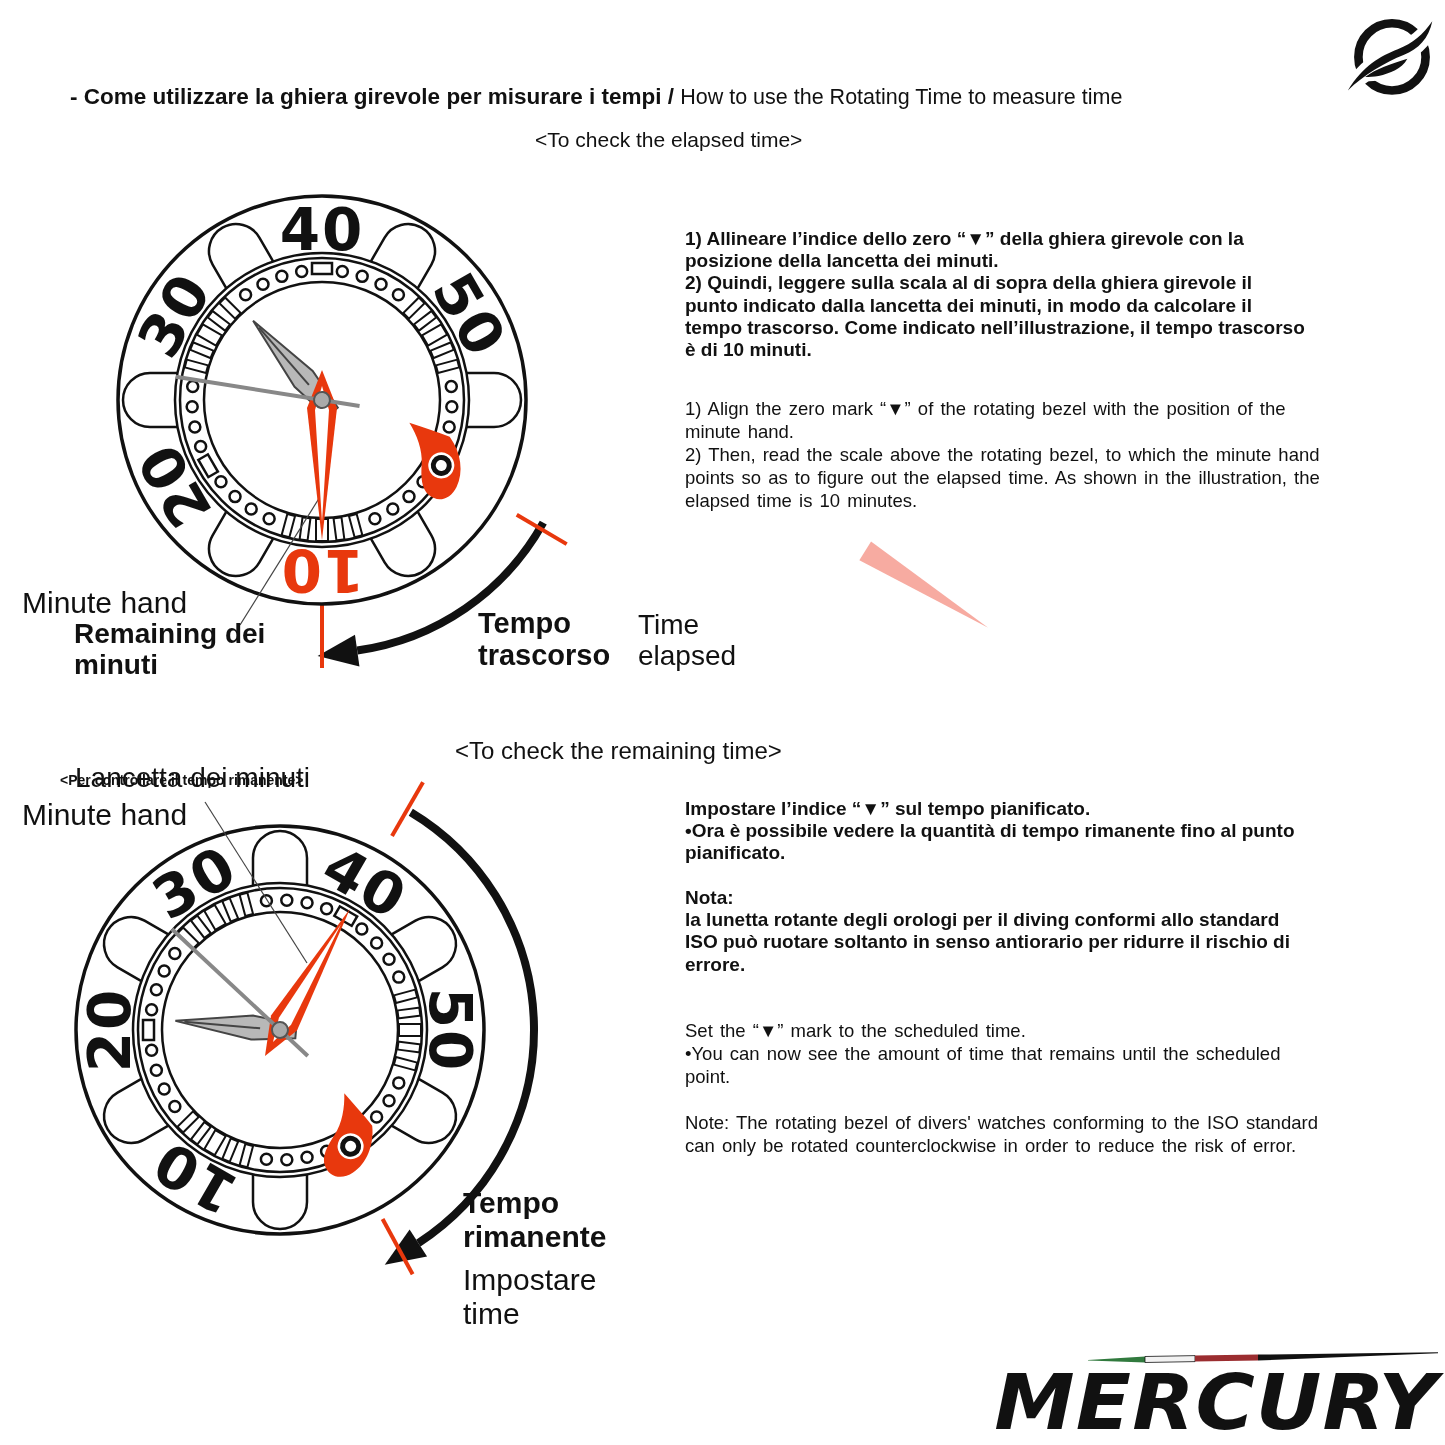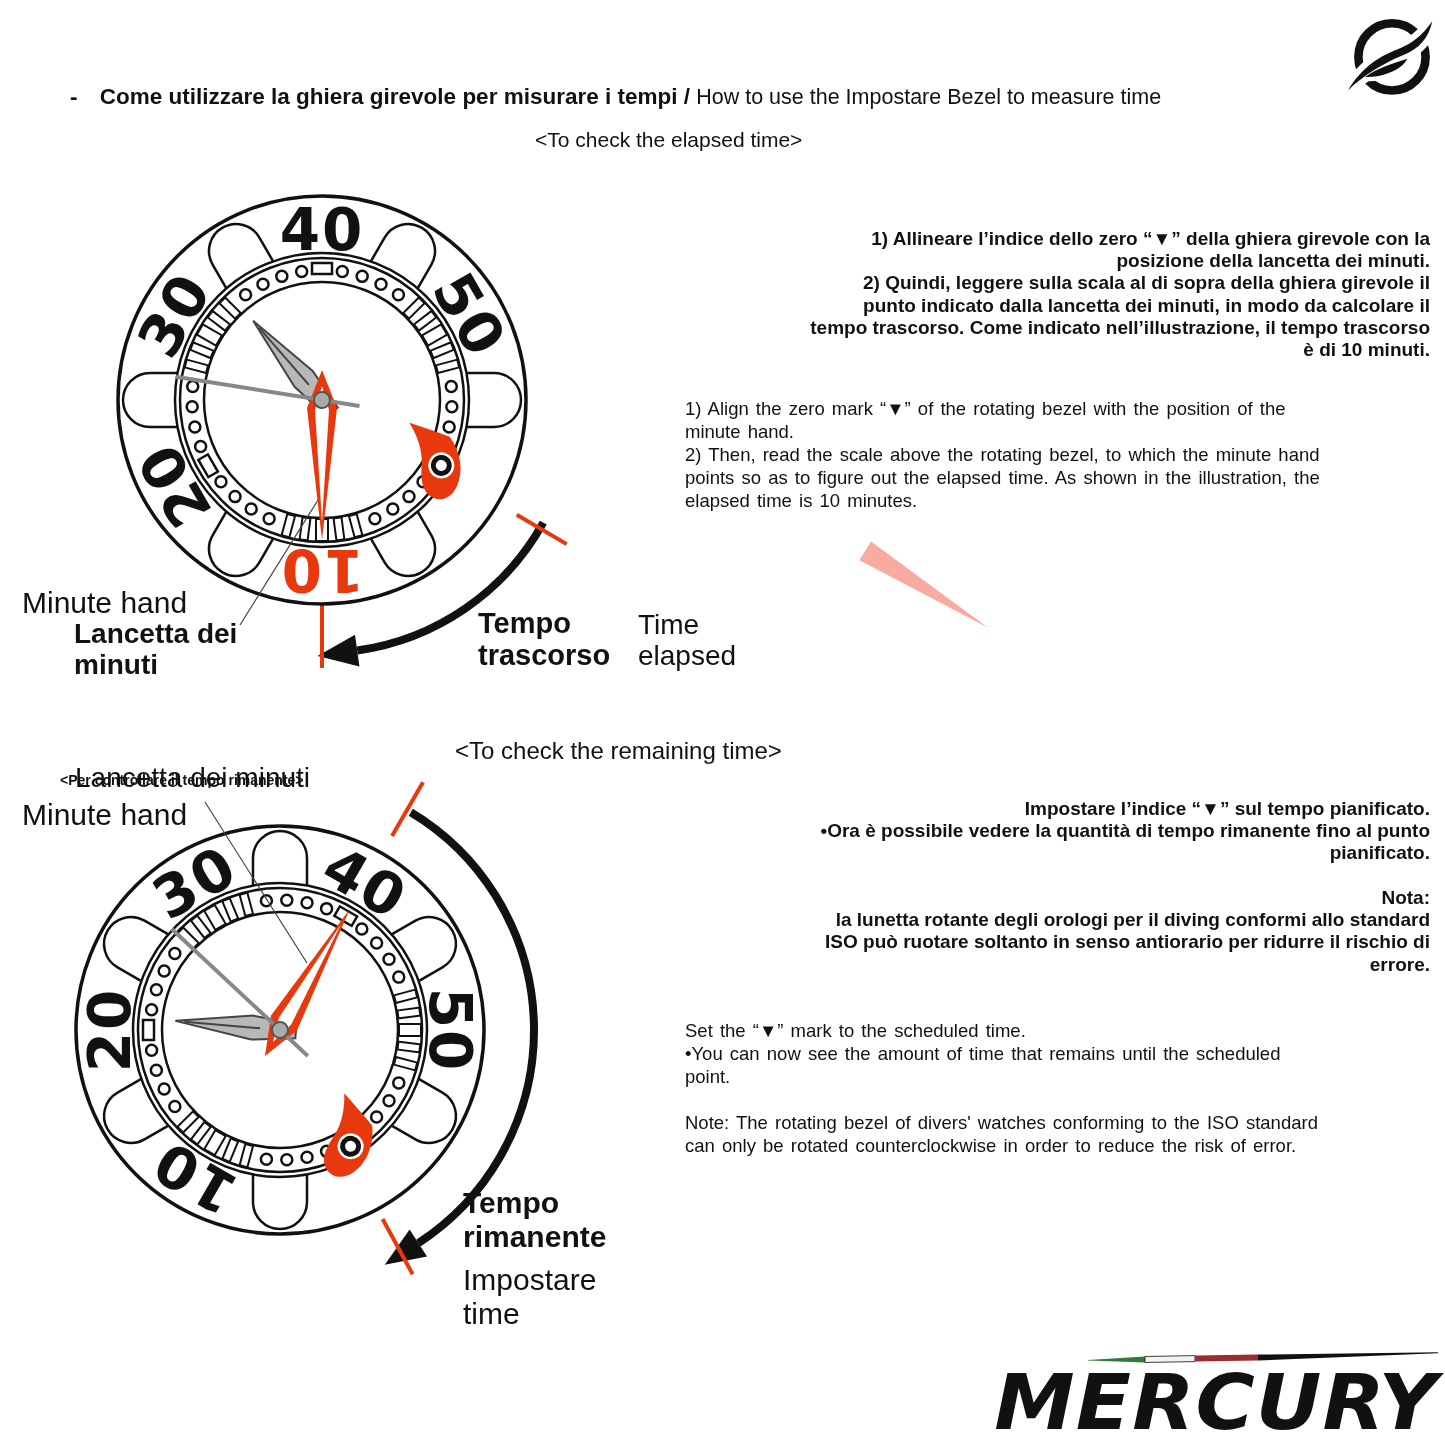--- a/index.html
+++ b/index.html
@@ -3,21 +3,21 @@
 <meta charset="utf-8">
 <style>
   html,body{margin:0;padding:0;background:#fff;}
   .page{position:relative;width:1445px;height:1445px;background:#fff;overflow:hidden;
         font-family:"Liberation Sans",sans-serif;color:#111;}
   .abs{position:absolute;}
   .pre{white-space:pre-line;}
   .b{font-weight:bold;}
   .hdr{font-size:22.5px;}
   .hdr .en{font-weight:normal;font-size:21.5px;}
-  .par-it{font-size:19px;line-height:1.17;font-weight:bold;width:745px;text-align:right;}
+  .par-it{font-size:19px;line-height:1.17;font-weight:bold;width:745px;}
   .par-en{font-size:18.5px;line-height:1.24;width:745px;word-spacing:2px;}
   .lbl{line-height:1.12;}
   svg{position:absolute;overflow:visible;}
   .wordmark{font-family:"DejaVu Sans",sans-serif;font-weight:bold;font-style:italic;
             font-size:77px;letter-spacing:1px;text-align:right;width:538px;
             transform:scaleX(1.05);transform-origin:right center;}
 </style>
 </head>
 <body>
 
@@ -26,22 +26,22 @@
   <svg style="left:1344px;top:6px" width="96" height="96" viewBox="0 0 100 100">
     <circle cx="50" cy="53" r="35" fill="none" stroke="#111" stroke-width="9"></circle>
     <path d="M4,88 C20,62 38,52 56,45 C72,39 82,30 92,16 C88,34 78,45 62,51 C44,58 20,72 4,88 Z" fill="#fff" stroke="#fff" stroke-width="13"></path>
     <path d="M22,74 C34,65 48,61 66,55 C60,66 48,70 36,73 C31,74 26,74 22,74 Z" fill="#fff" stroke="#fff" stroke-width="9"></path>
     <path d="M4,88 C20,62 38,52 56,45 C72,39 82,30 92,16 C88,34 78,45 62,51 C44,58 20,72 4,88 Z" fill="#111"></path>
     <path d="M22,74 C34,65 48,61 66,55 C60,66 48,70 36,73 C31,74 26,74 22,74 Z" fill="#111"></path>
   </svg>
 
   <div class="abs hdr" style="left:70px;top:84px">
     <span class="b">-</span>
-    <span class="b" style="margin-left:16px">Come utilizzare la ghiera girevole per misurare i tempi /</span>
-    <span class="en">How to use the Impostare Bezel to measure time</span>
+    <span class="b" style="margin-left:0">Come utilizzare la ghiera girevole per misurare i tempi /</span>
+    <span class="en">How to use the Rotating Time to measure time</span>
   </div>
 
   <div class="abs" style="left:535px;top:128px;font-size:21px">&lt;To check the elapsed time&gt;</div>
 
   <svg id="watch-elapsed-svg" style="left:90px;top:170px" width="530" height="525" viewBox="0 0 530 525">
       <path d="M 453.27878590626716 352.65683392232324 A 253 253 0 0 1 267.2107945428965 480.5378213916173" fill="none" stroke="#111111" stroke-width="8"></path>
       <polygon points="227.6000717932337,486.1047454300199 269.43756415825754,496.3821104914824 264.9840249275355,464.69353229175215" fill="#111111"></polygon>
       <line x1="426.7281902597848" y1="344.70367002911917" x2="476.7026815653933" y2="374.14089508084004" stroke="#e8380d" stroke-width="4"></line>
       <line x1="232.00000000000003" y1="420" x2="232.00000000000003" y2="498" stroke="#e8380d" stroke-width="4"></line>
       <circle cx="232" cy="230" r="204" fill="#fff" stroke="#111111" stroke-width="3.5"></circle>
@@ -128,21 +128,21 @@
 punto indicato dalla lancetta dei minuti, in modo da calcolare il
 tempo trascorso. Come indicato nell’illustrazione, il tempo trascorso
 è di 10 minuti.</div>
   <div class="abs par-en pre" style="left:685px;top:398px">1) Align the zero mark “▼” of the rotating bezel with the position of the
 minute hand.
 2) Then, read the scale above the rotating bezel, to which the minute hand
 points so as to figure out the elapsed time. As shown in the illustration, the
 elapsed time is 10 minutes.</div>
 
   <div class="abs lbl" style="left:22px;top:586px;font-size:30px">Minute hand</div>
-  <div class="abs lbl b pre" style="left:74px;top:618px;font-size:28px">Lancetta dei
+  <div class="abs lbl b pre" style="left:74px;top:618px;font-size:28px">Remaining dei
 minuti</div>
   <div class="abs lbl b pre" style="left:478px;top:607px;font-size:29px">Tempo
 trascorso</div>
   <div class="abs lbl pre" style="left:638px;top:609px;font-size:28px">Time
 elapsed</div>
 
   <div class="abs b" style="left:60px;top:772px;font-size:14px">&lt;Per controllare il tempo rimanente&gt;</div>
   <div class="abs" style="left:455px;top:737px;font-size:24px">&lt;To check the remaining time&gt;</div>
 
   <div class="abs lbl" style="left:75px;top:762px;font-size:28px">Lancetta dei minuti</div>

